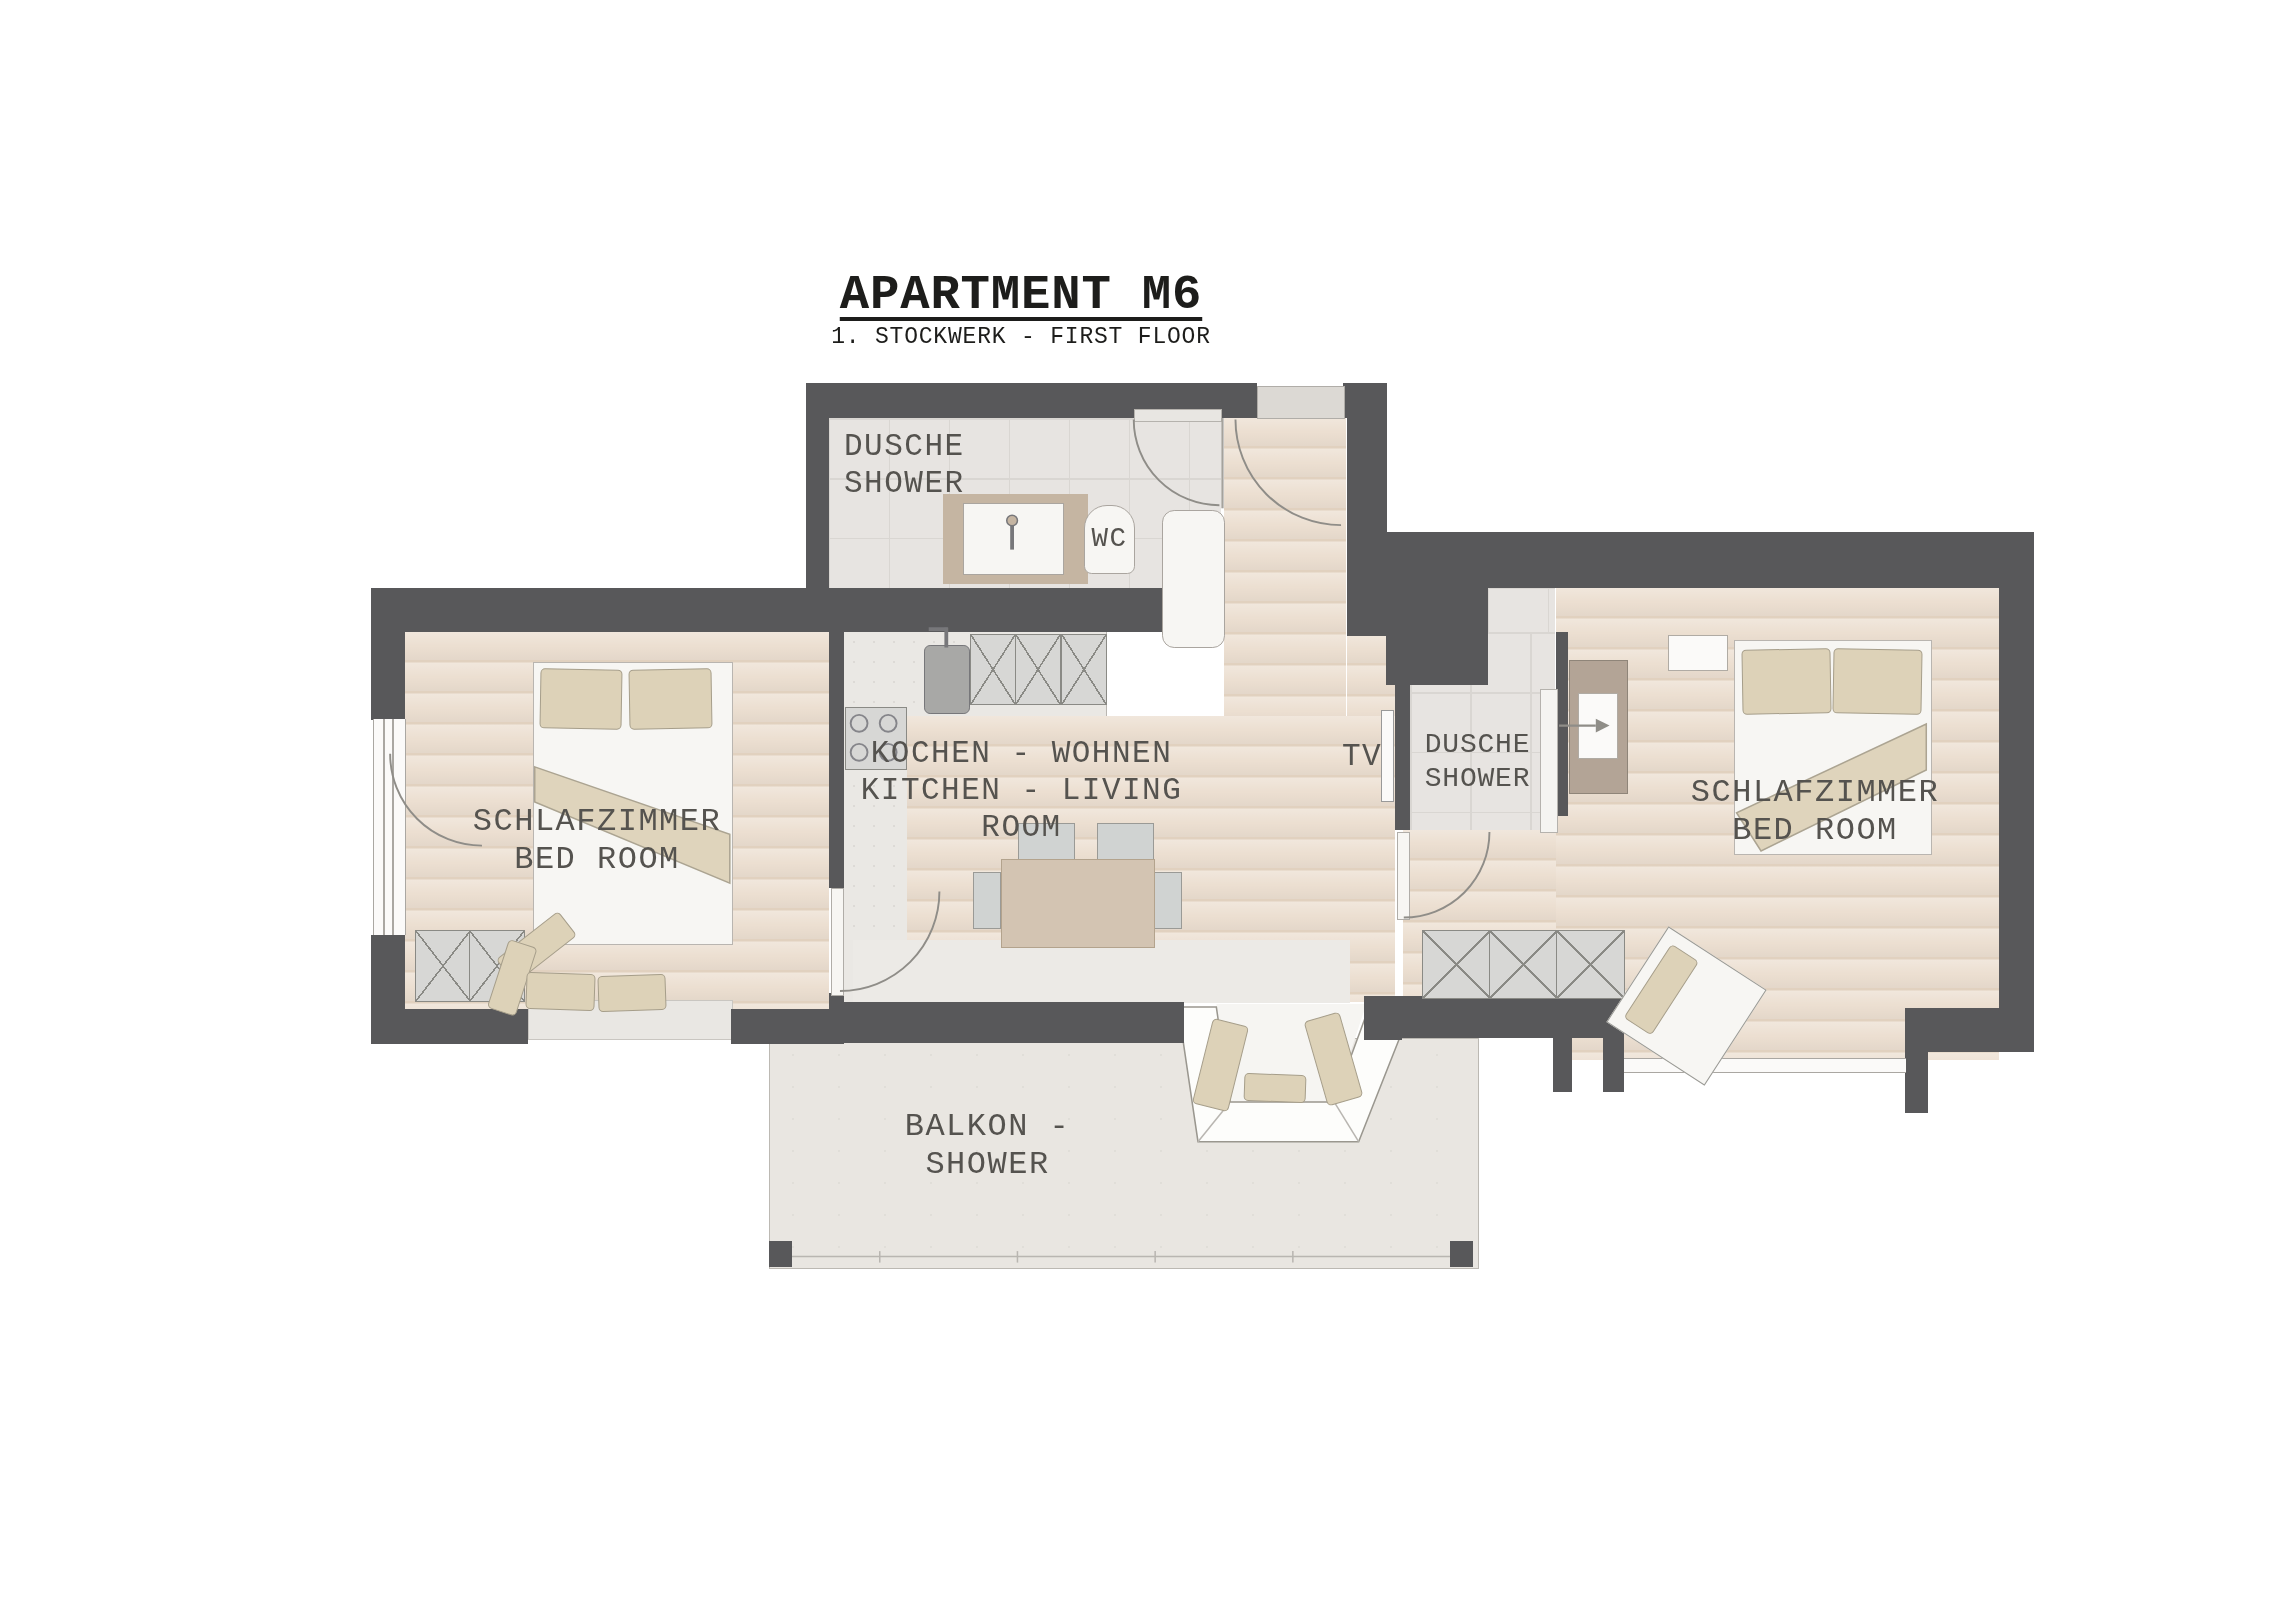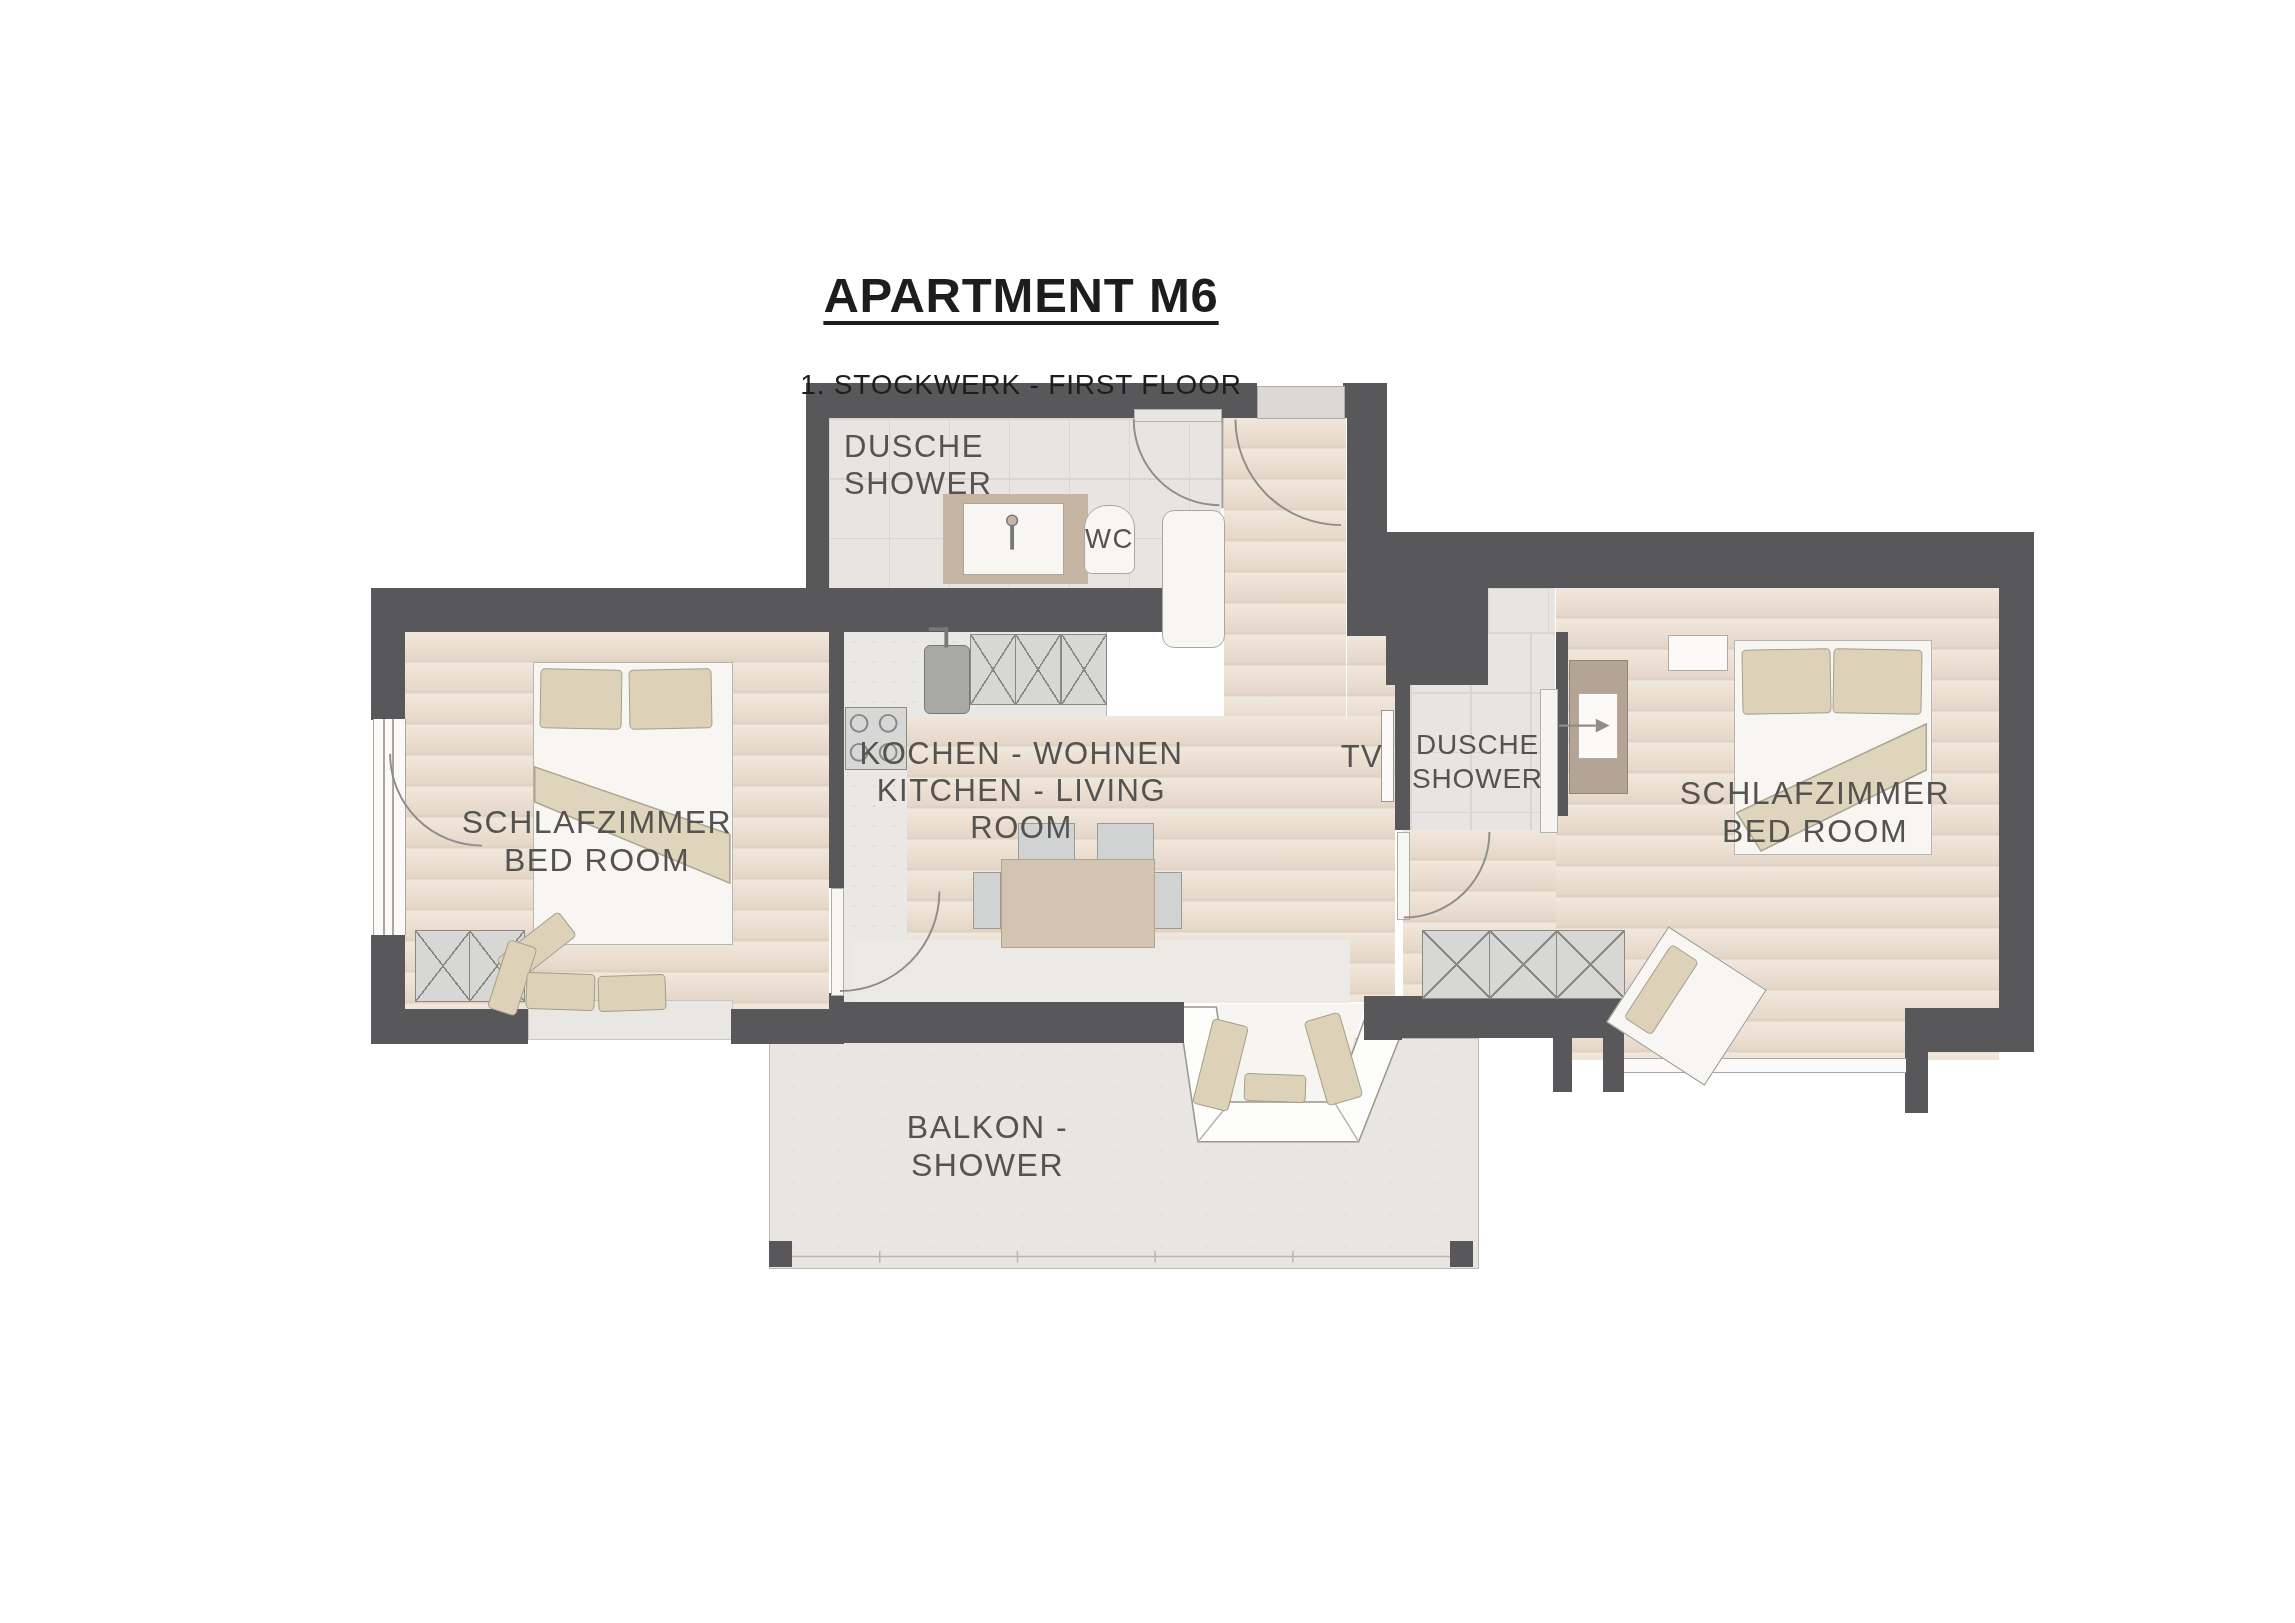--- a/index.html
+++ b/index.html
@@ -24,21 +24,21 @@
   .balcony{background:var(--balcony);border:1.5px solid #bcb9b3;
     background-image:radial-gradient(rgba(150,145,138,0.10) 1.5px, transparent 1.5px);background-size:46px 32px;}
   .alcove{background:#e9e7e3;border:0.8px solid #c9c6c1;}
   .counter{border-bottom:1.5px solid #b9b6b1;border-right:1.5px solid #b9b6b1;}
   .xbox{background-color:var(--cabinet);border:1.5px solid var(--cabinet-line);
     background-image:linear-gradient(to top right, transparent calc(50% - 0.8px), var(--cabinet-line) calc(50% - 0.8px), var(--cabinet-line) calc(50% + 0.8px), transparent calc(50% + 0.8px)),
                      linear-gradient(to bottom right, transparent calc(50% - 0.8px), var(--cabinet-line) calc(50% - 0.8px), var(--cabinet-line) calc(50% + 0.8px), transparent calc(50% + 0.8px));}
   .white-fix{background:var(--fixture-white);border:1.5px solid #aaa59f;}
   .tan{background:var(--furniture-tan);border:1.5px solid var(--furniture-outline);border-radius:4.6px;}
   .win{background:#fbfaf9;border-left:1.5px solid #aaa7a2;border-right:1.5px solid #aaa7a2;}
-  .lbl{position:absolute;color:var(--text);letter-spacing:1.5px;white-space:pre-line;text-align:center;line-height:1.2;font-size:31px;}
+  .lbl{position:absolute;color:var(--text);letter-spacing:1.5px;white-space:pre-line;text-align:center;line-height:1.2;font-size:31px;font-family:Liberation Mono, monospace;}
   svg{position:absolute;left:0;top:0;}
   .arc{fill:none;stroke:var(--line);stroke-width:2.5;}
   .thin{stroke:#b9b6b1;stroke-width:2;}
   .blanket{fill:var(--furniture-tan);stroke:var(--furniture-outline);stroke-width:2;opacity:0.92;}
   .bay-band{fill:#fdfdfb;stroke:#9a978f;stroke-width:2;}
   .burner{fill:none;stroke:#85858a;stroke-width:2.5;}
 </style>
 </head>
 <body>
 
@@ -187,21 +187,21 @@
       <line x1="1239" y1="822" x2="1214" y2="822"></line>
     </g>
     <g>
       <line x1="2038" y1="948" x2="2086" y2="948" stroke="#8f8d88" stroke-width="3"></line>
       <polygon points="2086,939 2086,957 2104,948" fill="#8f8d88"></polygon>
     </g>
   </svg>
 
   <div>
     <div class="lbl" style="left:715px;top:266px;width:612px;font-size:49px;font-weight:700;color:var(--title-text);letter-spacing:0.8px;text-decoration:underline;text-decoration-thickness:3.8px;text-underline-offset:9.2px;">APARTMENT M6</div>
-    <div class="lbl" style="left:715px;top:324px;width:612px;font-size:28px;color:var(--title-text);letter-spacing:0.8px;margin-top:44px;">1. STOCKWERK - FIRST FLOOR</div>
+    <div class="lbl" style="left:715px;top:324px;width:612px;font-size:23px;color:var(--title-text);letter-spacing:0.8px;">1. STOCKWERK - FIRST FLOOR</div>
     <div class="lbl" style="left:844px;top:428px;width:230px;text-align:left;font-size:31px;">DUSCHE
 SHOWER</div>
     <div class="lbl" style="left:1071px;top:522px;width:77px;font-size:27.5px;">WC</div>
     <div class="lbl" style="left:830px;top:735px;width:383px;font-size:31px;">KOCHEN - WOHNEN
 KITCHEN - LIVING ROOM</div>
     <div class="lbl" style="left:1330px;top:738px;width:64px;font-size:31px;">TV</div>
     <div class="lbl" style="left:398px;top:803px;width:398px;font-size:32px;">SCHLAFZIMMER
 BED ROOM</div>
     <div class="lbl" style="left:1408px;top:728px;width:139px;font-size:28px;letter-spacing:0.8px;">DUSCHE
 SHOWER</div>

